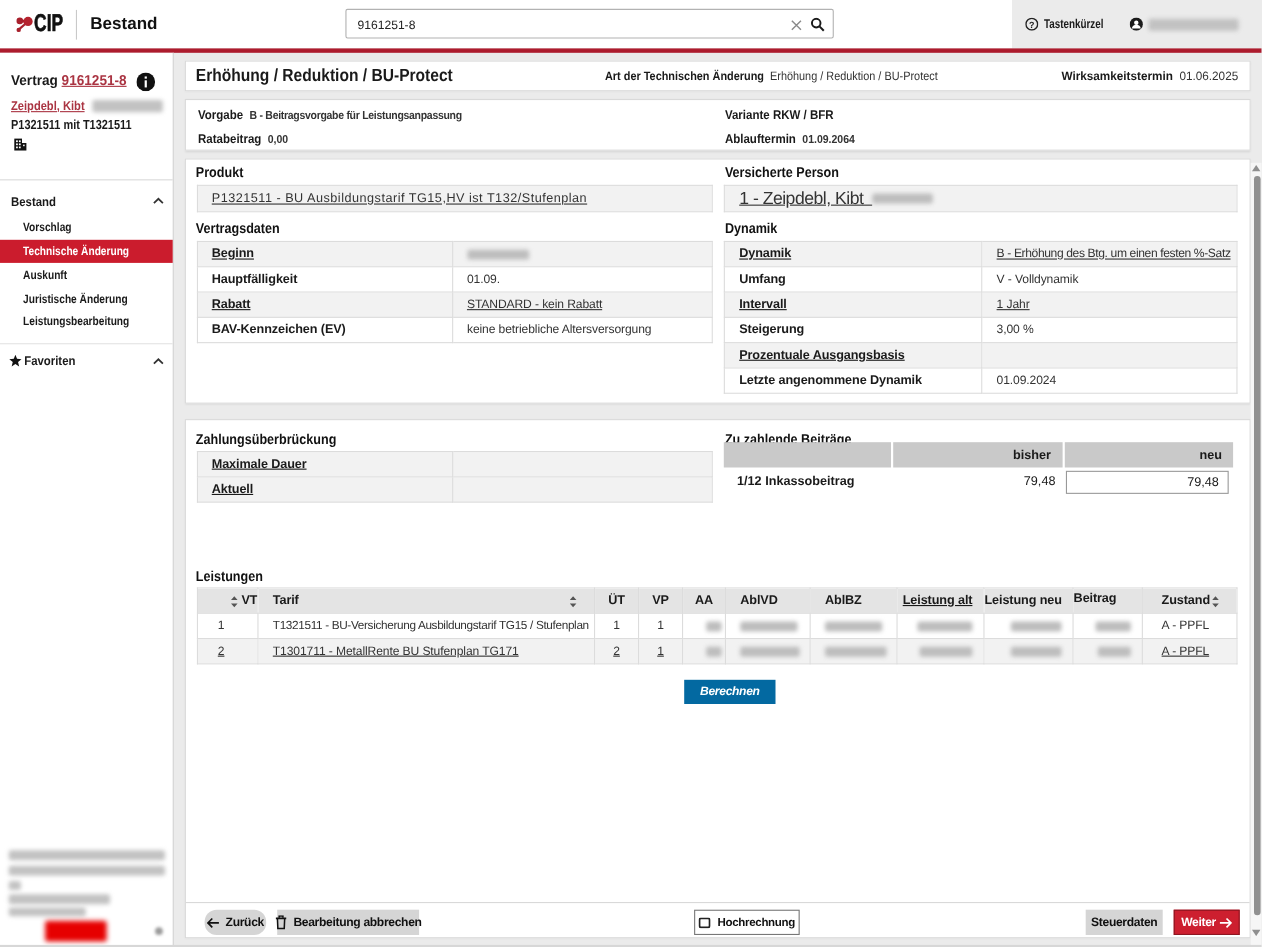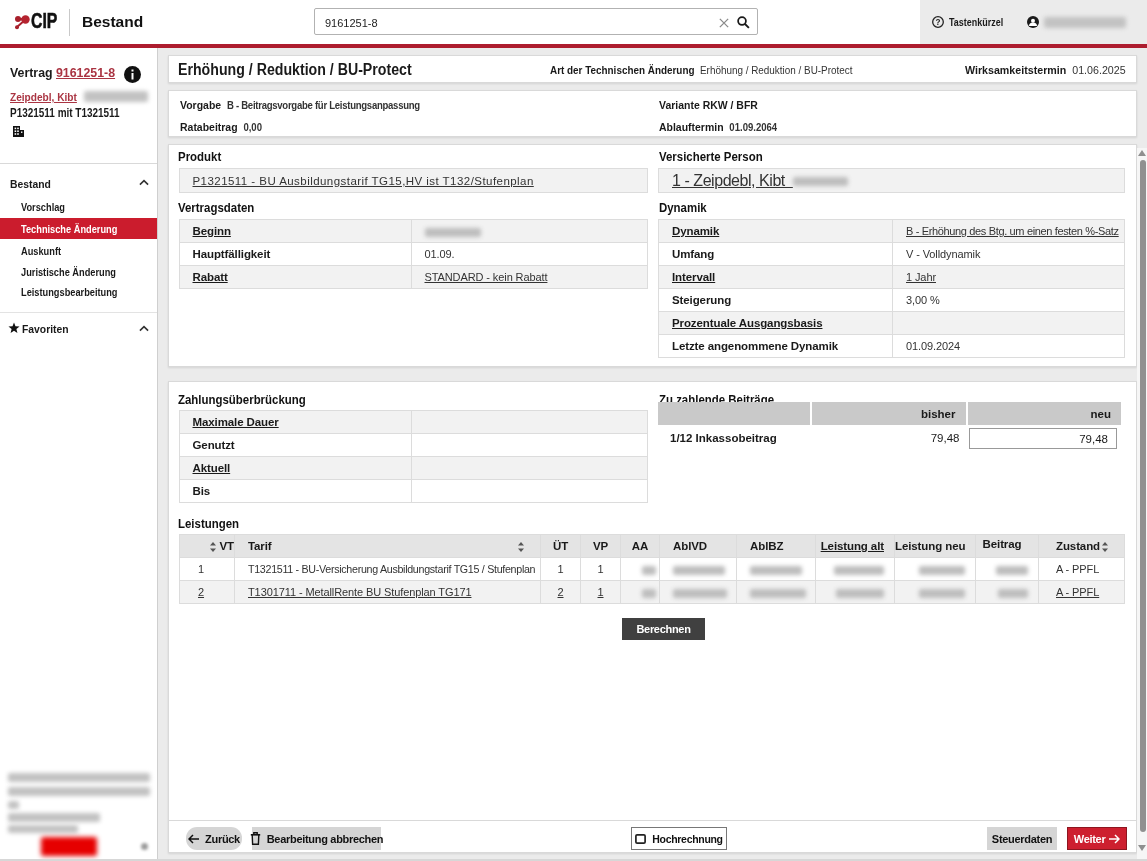--- a/index.html
+++ b/index.html
@@ -173,20 +173,24 @@
               <td><span class="cblur" style="width:56px;"></span></td>
             </tr>
         <tr class="w">
               <td class="k">Hauptfälligkeit</td>
               <td>01.09.</td>
             </tr>
         <tr class="g">
               <td class="k">Rabatt</td>
               <td>STANDARD - kein Rabatt</td>
             </tr>
+        <tr class="w">
+              <td class="k">BAV-Kennzeichen (EV)</td>
+              <td>keine betriebliche Altersversorgung</td>
+            </tr>
       </tbody>
         </table>
     </div>
 
     <div class="abs h2" style="left:490px;top:4px;">Versicherte Person</div>
     <div class="abs" style="left:489px;top:23px;width:467px;">
       <table class="kv">
           <tbody>
             <tr class="g">
               <td style="height:24px;padding-left:13px;letter-spacing:-0.45px;font-size:16px;">1 - Zeipdebl, Kibt&nbsp; <span class="cblur" style="width:55px;"></span></td>
@@ -229,30 +233,22 @@
 
   <div class="card" style="left:168px;top:381px;width:969px;height:472px;">
     <div class="abs h2" style="left:9px;top:10px;">Zahlungsüberbrückung</div>
     <div class="abs" style="left:9.5px;top:28px;width:469px;">
       <table class="kv">
         <tbody>
             <tr class="g">
               <td class="k" style="width:232px;">Maximale Dauer</td>
               <td></td>
             </tr>
-        <tr class="w">
-              <td class="k">Genutzt</td>
-              <td></td>
-            </tr>
         <tr class="g">
               <td class="k">Aktuell</td>
-              <td></td>
-            </tr>
-        <tr class="w">
-              <td class="k">Bis</td>
               <td></td>
             </tr>
       </tbody>
         </table>
     </div>
 
     <div class="abs h2" style="left:490px;top:10px;">Zu zahlende Beiträge</div>
     <div class="abs" style="left:489px;top:20px;width:467px;">
       <table style="border-collapse:separate;border-spacing:2px 0;width:100%;table-layout:fixed;margin-left:-2px;">
         <tbody>
@@ -283,21 +279,21 @@
           <td style="width:306px;">Tarif <svg class="sort" style="left:282px;" width="8" height="12" viewBox="0 0 8 12">
                   <path d="M4 1 L7 4.4 L1 4.4 Z M4 11 L7 7.6 L1 7.6 Z" fill="#555"></path>
                 </svg></td>
           <td style="width:40px;text-align:center;padding:0;">ÜT</td>
           <td style="width:40px;text-align:center;padding:0;">VP</td>
           <td style="width:39px;text-align:center;padding:0;">AA</td>
           <td style="width:77px;">AblVD</td>
           <td style="width:79px;">AblBZ</td>
           <td style="width:79px;text-align:right;padding:0 10px 0 0;text-decoration:underline;">Leistung alt</td>
           <td style="width:81px;text-align:right;padding:0 10px 0 0;">Leistung neu</td>
-          <td style="width:63px;text-align:center;padding:0 10px 4px 0;">Beitrag</td>
+          <td style="width:63px;text-align:left;padding:0 10px 4px 0;">Beitrag</td>
           <td style="padding-left:17px;">Zustand <svg class="sort" style="left:62px;" width="8" height="12" viewBox="0 0 8 12">
                   <path d="M4 1 L7 4.4 L1 4.4 Z M4 11 L7 7.6 L1 7.6 Z" fill="#555"></path>
                 </svg></td>
         </tr>
         <tr class="w">
           <td style="padding-left:18px;">1</td>
               <td style="letter-spacing:-0.3px;font-size:10.7px;">T1321511 - BU-Versicherung Ausbildungstarif TG15 / Stufenplan</td>
           <td style="text-align:center;padding:0;">1</td>
               <td style="text-align:center;padding:0;">1</td>
           <td style="padding:0 3px 0 0;text-align:right;"><span class="cblur" style="width:14px;"></span></td>
@@ -318,21 +314,21 @@
           <td><span class="cblur" style="width:56px;"></span></td>
           <td style="text-align:right;padding:0 10px 0 0;"><span class="cblur" style="width:48px;"></span></td>
           <td style="text-align:right;padding:0 10px 0 0;"><span class="cblur" style="width:46px;"></span></td>
           <td style="text-align:right;padding:0 10px 0 0;"><span class="cblur" style="width:30px;"></span></td>
           <td style="padding-left:17px;">A - PPFL</td>
         </tr>
       </tbody>
         </table>
     </div>
 
-    <button class="btn-grey" style="left:453px;top:236px;width:83px;height:22px;background:#404040;color:#fff;">Berechnen</button>
+    <button class="btn-grey" style="left:453px;top:236px;width:83px;height:22px;background:#0369a1;color:#fff;font-style:italic;">Berechnen</button>
 
     <div class="abs" style="left:0;top:438px;width:967px;height:1px;background:#d9d9d9;"></div>
     <button class="btn-grey" style="left:17px;top:445px;width:56px;border-radius:11px;"><svg width="12" height="10" viewBox="0 0 12 10" style="margin-right:5px;">
           <path d="M5 1 L1 5 L5 9 M1 5 L11 5" stroke="#111" stroke-width="1.5" fill="none"></path>
         </svg>Zurück</button>
     <button class="btn-grey" style="left:83px;top:445px;width:129px;"><svg width="11" height="13" viewBox="0 0 11 13" style="margin-right:6px;">
           <path d="M0.8 2.8 H10.2" stroke="#111" stroke-width="1.6"></path>
           <path d="M3.8 2.4 V0.8 H7.2 V2.4" stroke="#111" stroke-width="1.4" fill="none"></path>
           <path d="M2.2 3 L2.6 12.2 H8.4 L8.8 3" stroke="#111" stroke-width="1.4" fill="none"></path>
         </svg>Bearbeitung abbrechen</button>

